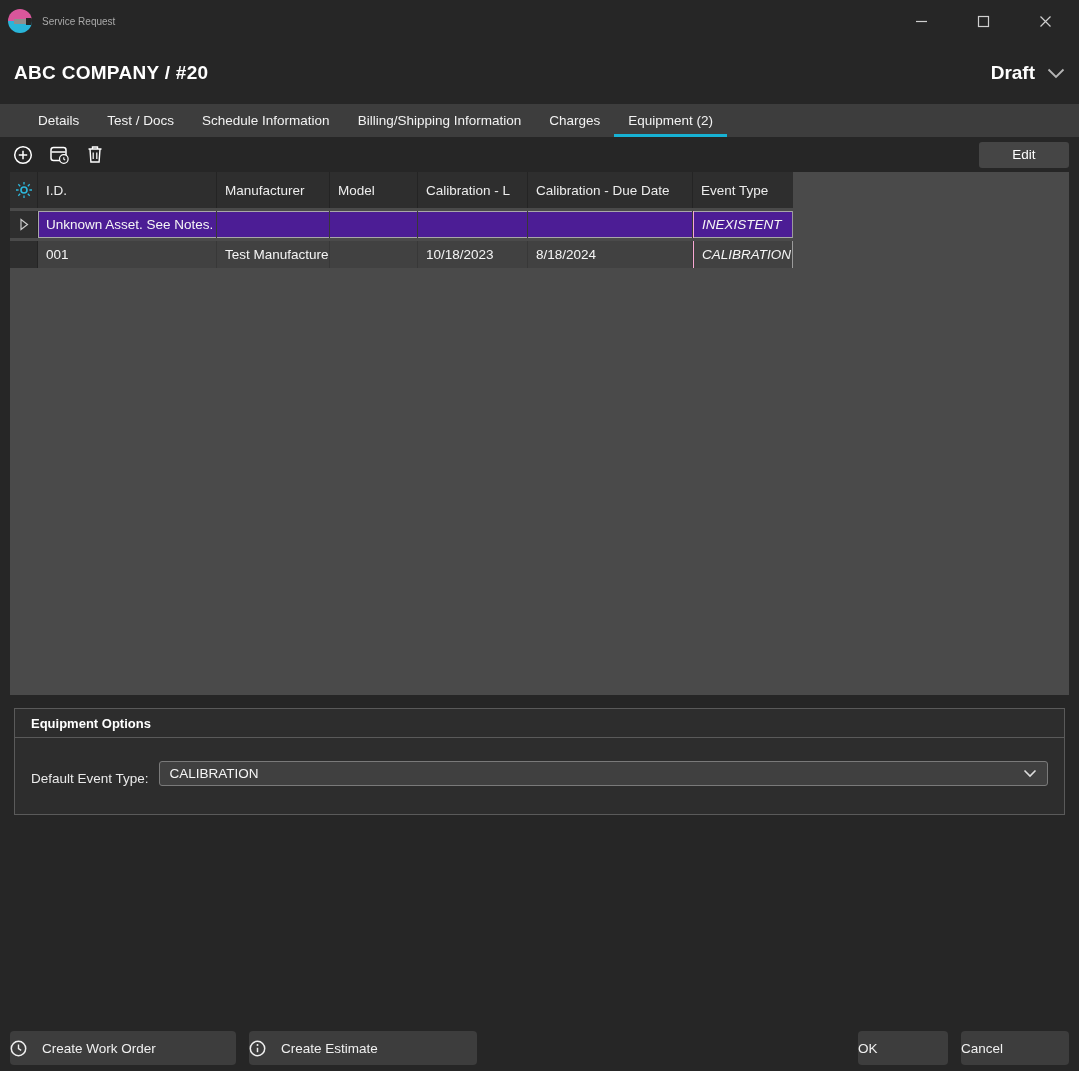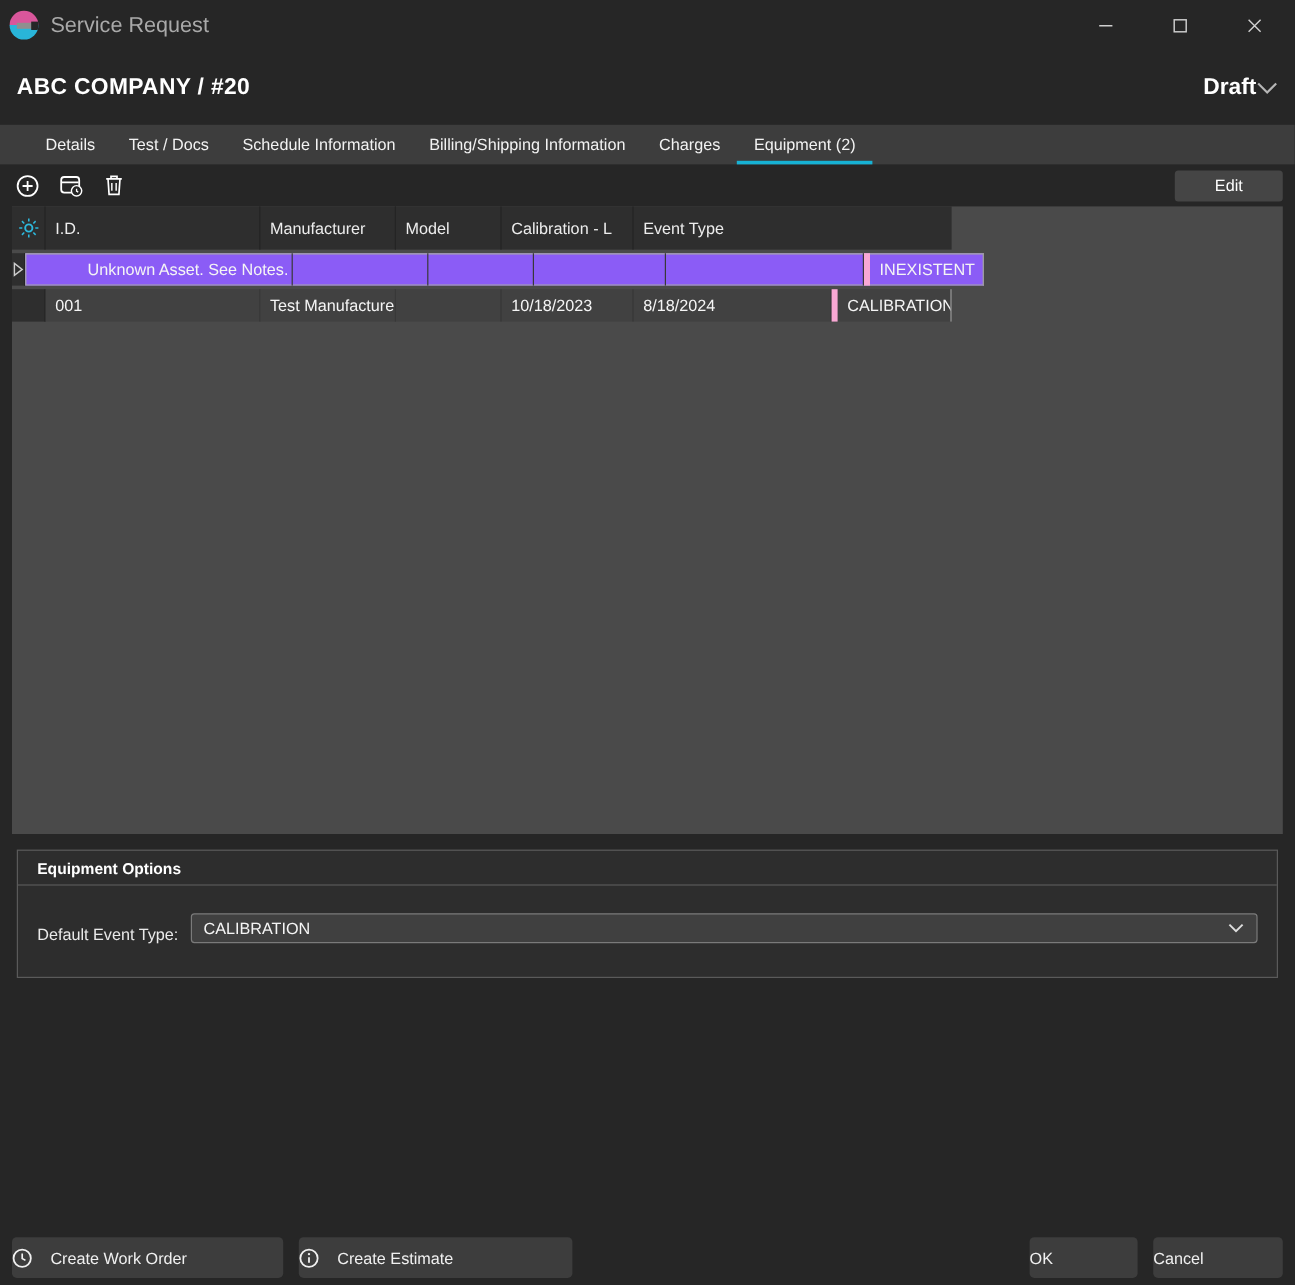--- a/index.html
+++ b/index.html
@@ -11,28 +11,28 @@
     color:#f0f0f0;
     overflow:hidden;
   }
 
   
   .titlebar { position:absolute; top:0; left:0; right:0; height:42px; display:flex; align-items:center; padding:0 8px; }
   .logo { position:relative; width:24px; height:24px; border-radius:50%;
           background:linear-gradient(180deg,#d9569b 0 50%, #29b5d9 50% 100%); overflow:hidden; }
   .logo .bar { position:absolute; top:10px; left:6px; width:13px; height:5px; background:#8f8f8f; }
   .logo .notch { position:absolute; top:9px; right:-1px; width:7px; height:7px; background:#262626; }
-  .app-title { margin-left:10px; font-size:18px; color:#a9a9a9; }
+  .app-title { margin-left:10px; font-size:10px; color:#a9a9a9; }
   .win-controls { margin-left:auto; display:flex; align-items:center; gap:46px; padding-right:18px; }
   .win-btn { width:16px; height:16px; display:flex; align-items:center; justify-content:center; cursor:pointer; }
 
   
   .page-header { position:absolute; top:42px; left:0; right:0; height:62px; display:flex; align-items:center; padding:0 14px; }
   .page-title { font-size:19px; font-weight:bold; color:#ffffff; letter-spacing:0.3px; }
-  .status { margin-left:auto; display:flex; align-items:center; gap:0; cursor:pointer; }
+  .status { margin-left:auto; display:flex; align-items:center; gap:12px; cursor:pointer; }
   .status-label { font-size:19px; font-weight:bold; color:#ffffff; }
 
   
   .tabbar { position:absolute; top:104px; left:0; right:0; height:33px; background:#3d3d3d; display:flex; padding-left:24px; }
   .tab { padding:0 14px; display:flex; align-items:center; font-size:13.5px; color:#f2f2f2; cursor:pointer; border-bottom:3px solid transparent; padding-top:3px; }
   .tab.active { border-bottom-color:#17b2d4; }
 
   
   .toolbar { position:absolute; top:137px; left:0; right:0; height:35px; display:flex; align-items:center; padding:0 10px; gap:10px; }
   .tool-btn { width:26px; height:26px; display:flex; align-items:center; justify-content:center; cursor:pointer; }
@@ -43,24 +43,24 @@
   .grid-panel { position:absolute; top:172px; left:10px; width:1059px; height:523px; background:#4a4a4a; }
   .grid-table { width:783px; }
   .thead { display:flex; height:36px; background:#2e2e2e; }
   .th { display:flex; align-items:center; padding:0 8px; font-size:13.5px; color:#ededed;
         border-right:1px solid #242424; overflow:hidden; white-space:nowrap; }
   .th.icon-col { justify-content:center; padding:0; }
   .c0{width:28px;} .c1{width:179px;} .c2{width:113px;} .c3{width:88px;} .c4{width:110px;} .c5{width:165px;} .c6{width:100px; border-right:none;}
   .trow { display:flex; height:27px; margin-top:3px; cursor:pointer; }
   .indicator-cell { width:28px; background:#2e2e2e; display:flex; align-items:center; justify-content:center; border-right:1px solid #242424; }
   .row-body { display:flex; background:#414141; }
-  .trow.selected .row-body { background:#8b5cf6; box-shadow:inset 0 0 0 1px #a8a8a8;padding-left:44px; }
+  .trow.selected .row-body { background:#4c1d95; box-shadow:inset 0 0 0 1px #a8a8a8; }
   .td { display:flex; align-items:center; padding:0 8px; font-size:13.5px; color:#f5f5f5;
         border-right:1px solid #383838; overflow:hidden; white-space:nowrap; }
-  .td.event { border-left:5px solid #f9a8d4; border-right:1px solid #9b9b9b; }
+  .td.event { border-left:1px solid #f9a8d4; border-right:1px solid #9b9b9b;font-style:italic; }
 
   
   .group-box { position:absolute; top:708px; left:14px; width:1051px; height:107px; border:1px solid #5a5a5a; background:#2d2d2d; }
   .group-header { height:29px; border-bottom:1px solid #5a5a5a; display:flex; align-items:center; padding:0 16px; }
   .group-title { font-size:13px; font-weight:bold; color:#ffffff; }
   .group-content { display:flex; align-items:flex-end; padding:23px 16px 0 16px; }
   .field-label { font-size:13.5px; color:#eaeaea; margin-right:10px; white-space:nowrap; }
   .combobox { flex:1; height:25px; background:#404040; border:1px solid #7a7a7a; border-radius:3px;
               display:flex; align-items:center; padding:0 10px; cursor:pointer; }
   .combobox .value { font-size:13.5px; color:#f5f5f5; }
@@ -166,20 +166,21 @@
           <svg width="20" height="20" viewBox="0 0 20 20" stroke="#2db8dc" fill="none">
             <circle cx="10" cy="10" r="3" stroke-width="1.6"></circle>
             <path d="M10 2v2.6M10 15.4V18M2 10h2.6M15.4 10H18M4.3 4.3l1.9 1.9M13.8 13.8l1.9 1.9M15.7 4.3l-1.9 1.9M6.2 13.8l-1.9 1.9" stroke-width="1.3"></path>
           </svg>
         </span>
       </div>
       <div class="th c1">I.D.</div>
       <div class="th c2">Manufacturer</div>
       <div class="th c3">Model</div>
       <div class="th c4">Calibration - L</div>
+      <div class="th c5">Calibration - Due Date</div>
       <div class="th c6">Event Type</div>
     </div>
 
     <div class="trow selected">
       <div class="indicator-cell">
         <span>
           <svg width="10" height="13" viewBox="0 0 10 13">
               <path d="M2 1.5l6.5 5L2 11.5z" fill="none" stroke="#cccccc" stroke-width="1.2"></path>
             </svg>
         </span>

